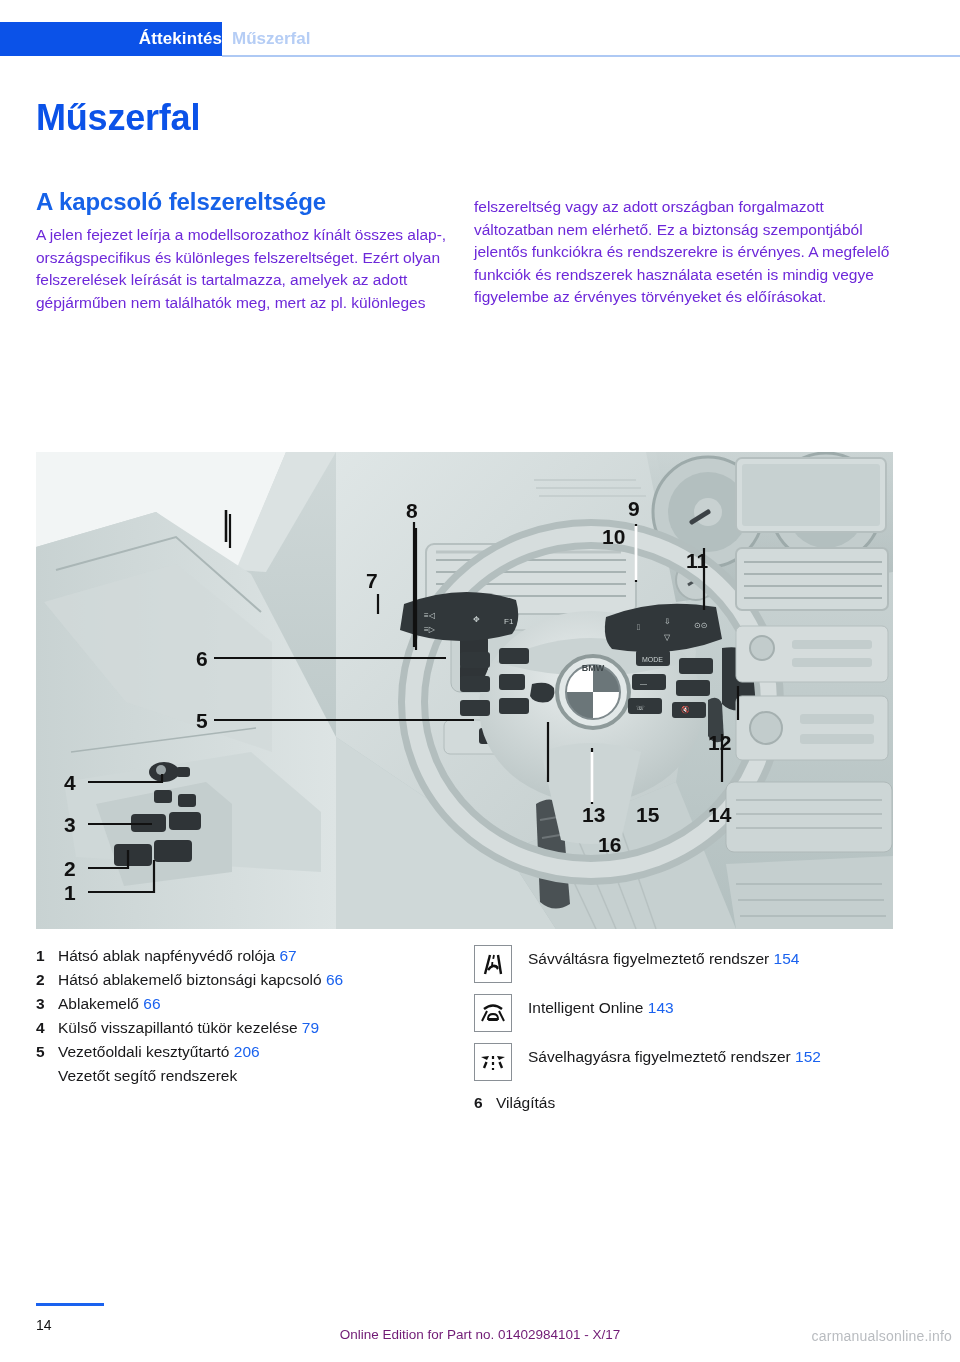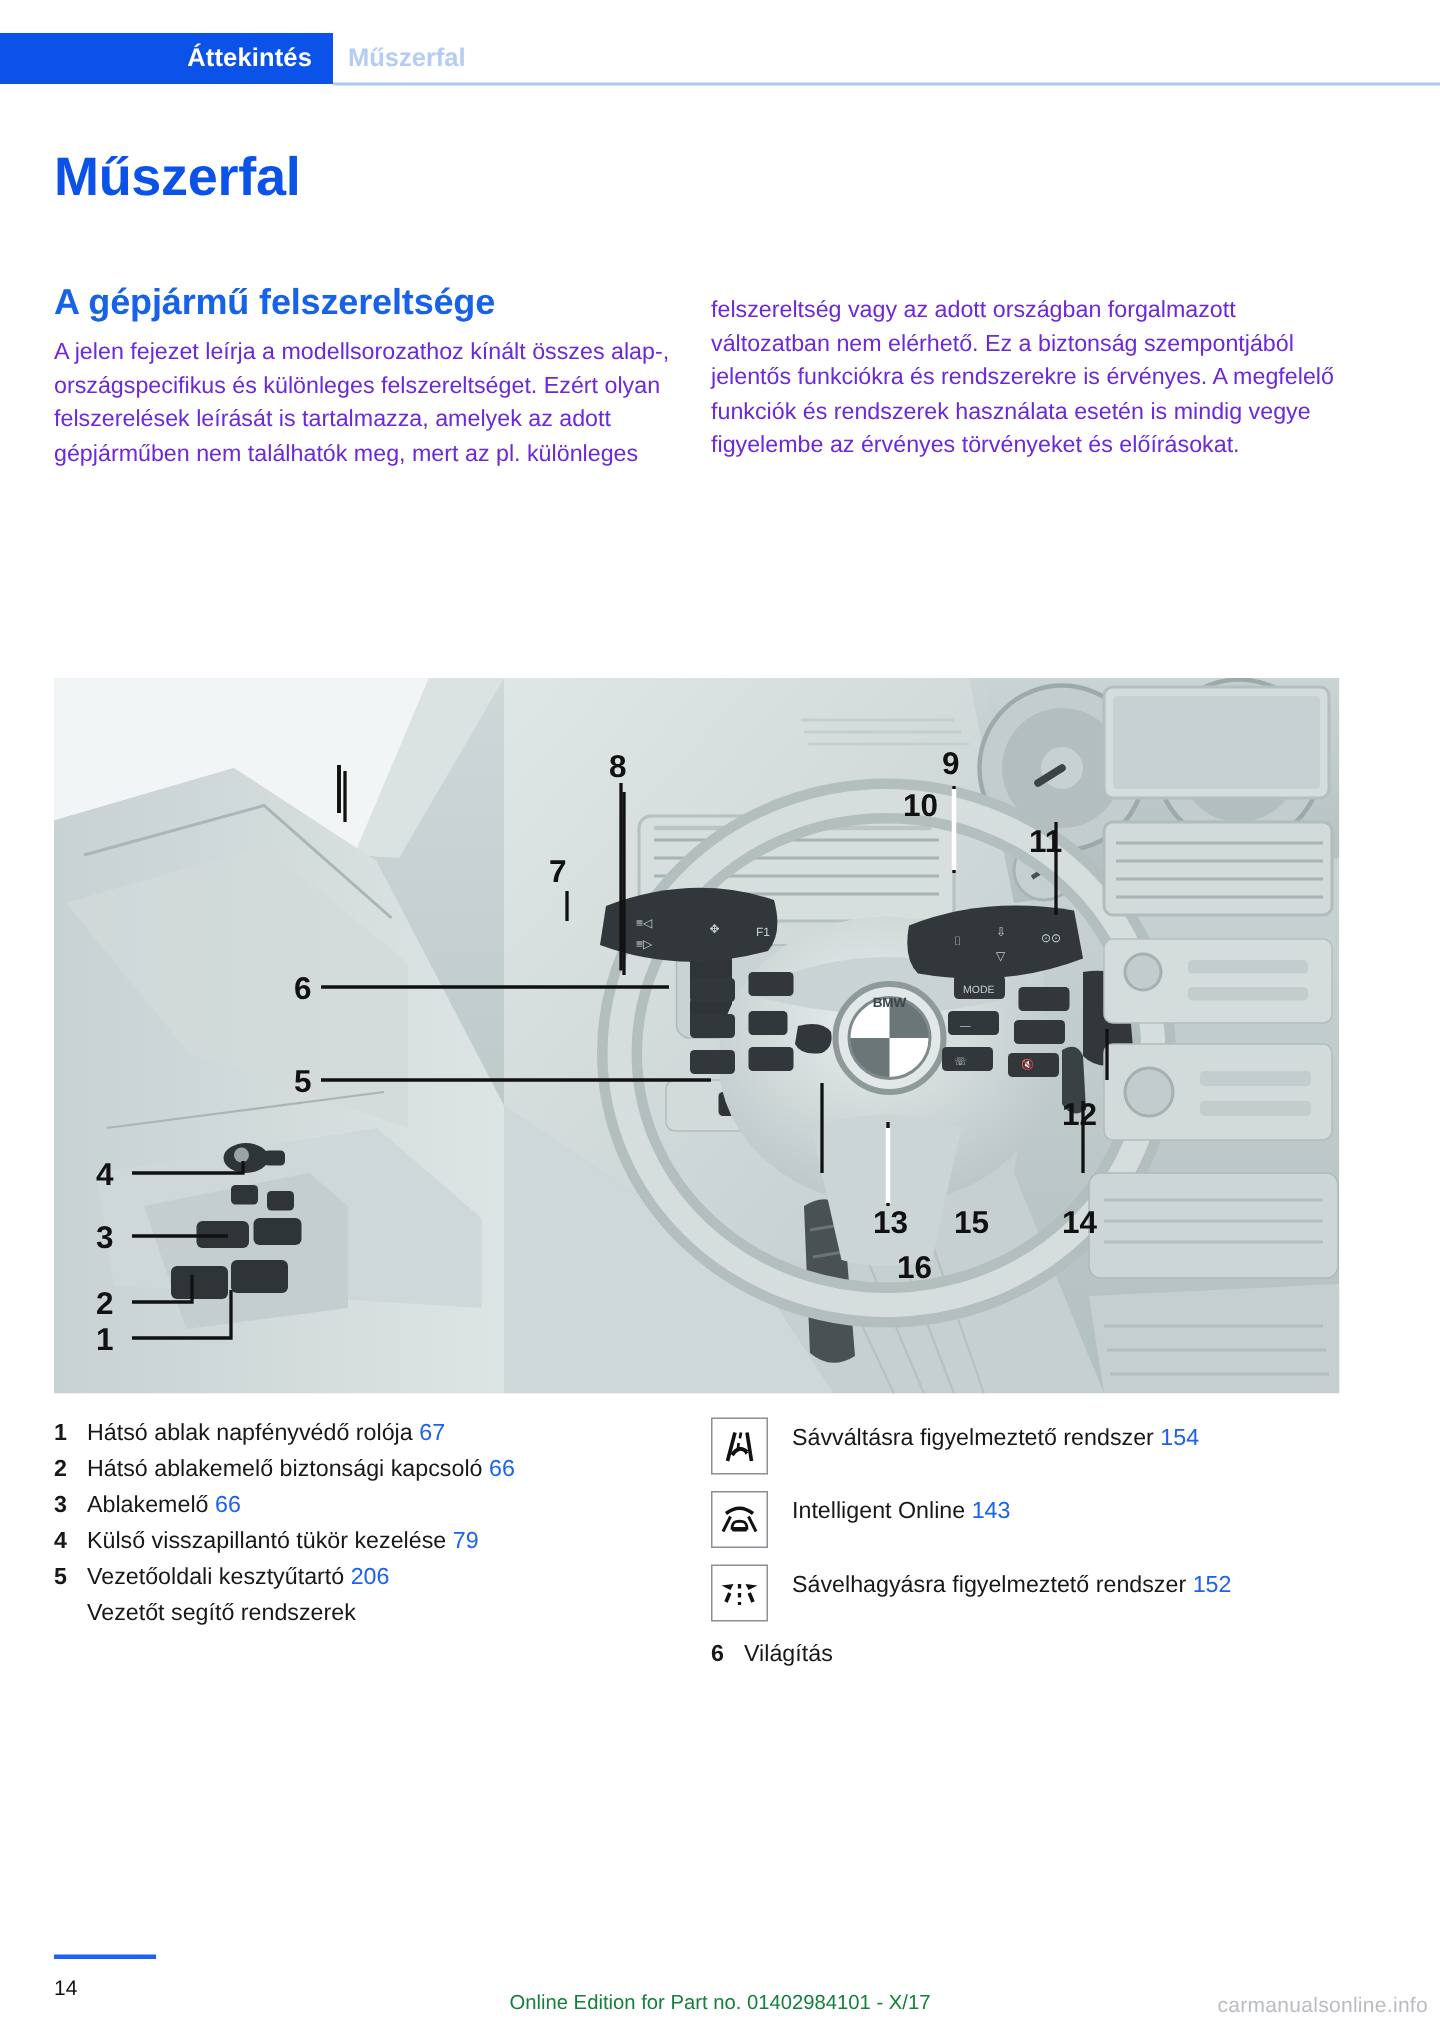--- a/index.html
+++ b/index.html
@@ -14,21 +14,21 @@
   
   .tabbar {
     position: absolute; left: 0; top: 22px; width: 960px; height: 34px;
   }
   .tab-active {
     position: absolute; left: 0; top: 0; height: 34px;
     background: #0b52e8;
     color: #ffffff;
     font-size: 17px; font-weight: bold;
     display: flex; align-items: center; justify-content: flex-end;
-    padding-right: 14px; width: 222px;
+    width: 222px;
     letter-spacing: .1px;
   }
   .tab-inactive {
     position: absolute; left: 232px; top: 0; height: 34px;
     display: flex; align-items: center;
     color: #b5cdf5; font-size: 17px; font-weight: bold;
   }
   .tab-underline {
     position: absolute; left: 222px; top: 55px; width: 738px; height: 2px;
     background: #aec9f4;
@@ -89,21 +89,21 @@
   
   .foot-rule {
     position: absolute; left: 36px; top: 1303px; width: 68px; height: 3px; background: #1a62ef;
   }
   .foot-page {
     position: absolute; left: 36px; top: 1317px;
     font-size: 14px; color: #111; font-weight: normal;
   }
   .foot-center {
     position: absolute; left: 0; top: 1327px; width: 960px;
-    text-align: center; font-size: 13.5px; color: #15803d;
+    text-align: center; font-size: 13.5px; color: #701a75;
   }
   .watermark {
     position: absolute; right: 8px; top: 1328px;
     font-size: 14px; color: #b9bcc0; letter-spacing: .2px;
     font-family: "Liberation Sans", sans-serif;
   }
 </style>
 </head>
 <body>
 
@@ -114,21 +114,21 @@
       <span>Áttekintés</span>
     </div>
     <div class="tab-inactive">
       <span>Műszerfal</span>
     </div>
   </div>
   <div class="tab-underline"></div>
 
   <div class="page-title">Műszerfal</div>
 
-  <div class="h2 h2-vehicle">A gépjármű felszereltsége</div>
+  <div class="h2 h2-vehicle">A kapcsoló felszereltsége</div>
 
   <div class="col col-left">
     <p>A jelen fejezet leírja a modellsorozathoz kínált összes alap-, országspecifikus és különleges felszereltséget. Ezért olyan felszerelések leírását is tartalmazza, amelyek az adott gépjárműben nem találhatók meg, mert az pl. különleges</p>
   </div>
 
   <div class="col col-right">
     <p>felszereltség vagy az adott országban forgalmazott változatban nem elérhető. Ez a biztonság szempontjából jelentős funkciókra és rendszerekre is érvényes. A megfelelő funkciók és rendszerek használata esetén is mindig vegye figyelembe az érvényes törvényeket és előírásokat.</p>
   </div>
 
 

